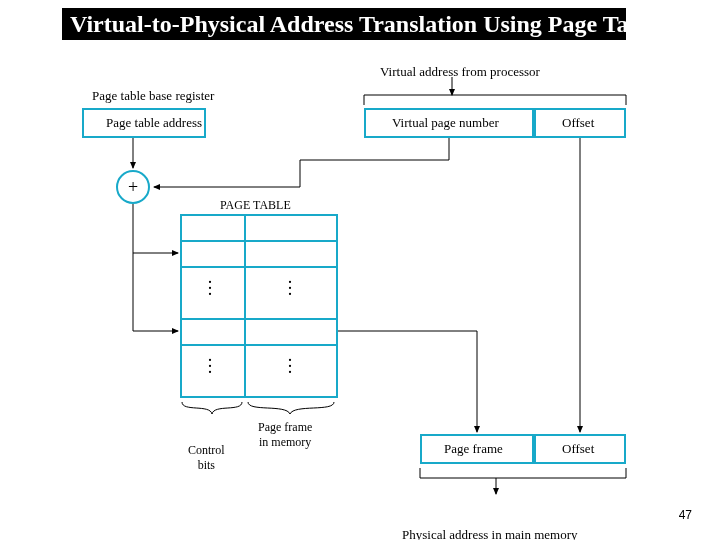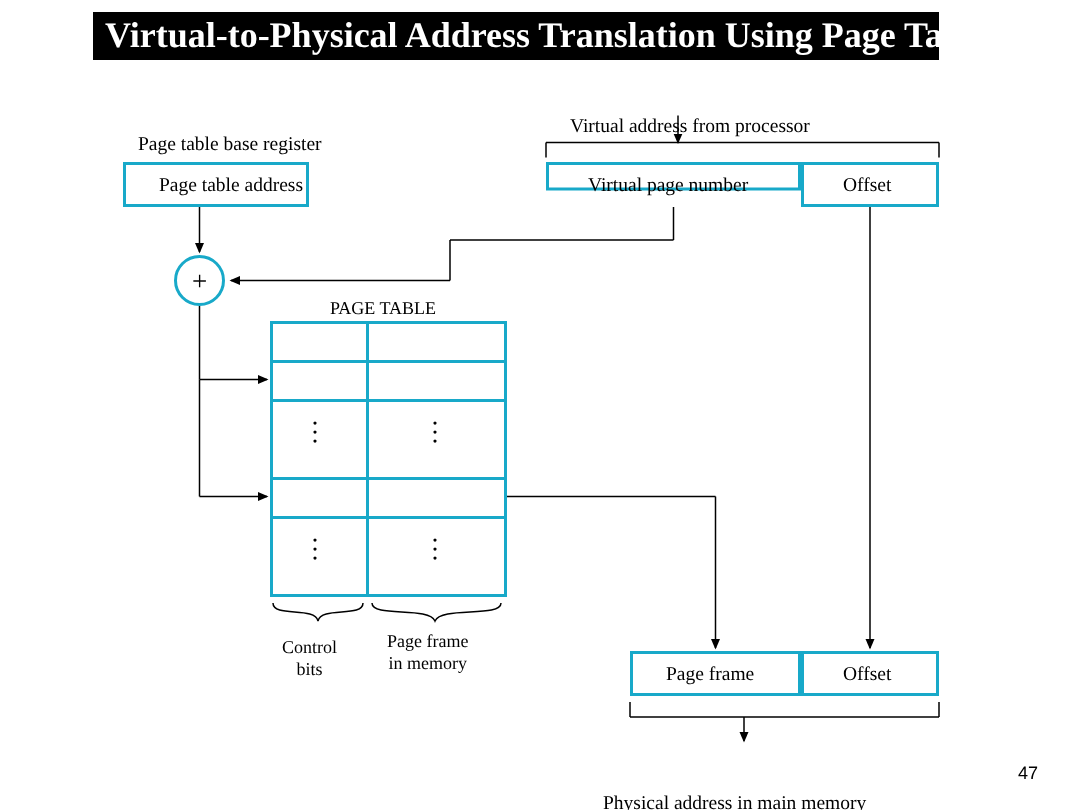--- a/index.html
+++ b/index.html
@@ -62,29 +62,29 @@
     white-space: pre;
   }
 </style>
 </head>
 <body>
 
 <div class="title-bar">
   <span>Virtual-to-Physical Address Translation Using Page Tables</span>
 </div>
 
-<div class="lbl" style="left:380px; top:76px;">Virtual address from processor</div>
+<div class="lbl" style="left:380px; top:64px;">Virtual address from processor</div>
 <div class="lbl" style="left:92px; top:88px;">Page table base register</div>
 <div class="lbl" style="left:220px; top:198px; font-size:12px;">PAGE TABLE</div>
 
 <div class="box" style="left:82px; top:108px; width:124px; height:30px;">
   <div class="lbl" style="left:22px; top:5px; position:absolute;">Page table address</div>
 </div>
 
-<div class="box" style="left:364px; top:108px; width:170px; height:19px;">
+<div class="box" style="left:364px; top:108px; width:170px; height:30px;">
   <div class="lbl" style="left:26px; top:5px; position:absolute;">Virtual page number</div>
 </div>
 
 <div class="box" style="left:534px; top:108px; width:92px; height:30px;">
   <div class="lbl" style="left:26px; top:5px; position:absolute;">Offset</div>
 </div>
 
 <div style="position:absolute; left:116px; top:170px; width:34px; height:34px; border:2px solid #18a9c9; border-radius:50%; box-sizing:border-box;">
   <div class="lbl" style="left:10px; top:5px; font-size:18px; position:absolute;">+</div>
 </div>
@@ -96,21 +96,21 @@
 <div style="position:absolute; left:180px; top:240px; width:158px; border-top:2px solid #18a9c9;"></div>
 <div style="position:absolute; left:180px; top:266px; width:158px; border-top:2px solid #18a9c9;"></div>
 <div style="position:absolute; left:180px; top:318px; width:158px; border-top:2px solid #18a9c9;"></div>
 <div style="position:absolute; left:180px; top:344px; width:158px; border-top:2px solid #18a9c9;"></div>
 
 <div class="lbl" style="left:207px; top:279px; font-size:18px; line-height:6px;">·<br>·<br>·</div>
 <div class="lbl" style="left:287px; top:279px; font-size:18px; line-height:6px;">·<br>·<br>·</div>
 <div class="lbl" style="left:207px; top:357px; font-size:18px; line-height:6px;">·<br>·<br>·</div>
 <div class="lbl" style="left:287px; top:357px; font-size:18px; line-height:6px;">·<br>·<br>·</div>
 
-<div class="brace-lbl" style="left:188px; top:424px;">Control
+<div class="brace-lbl" style="left:188px; top:443px;">Control
 bits</div>
 <div class="brace-lbl" style="left:258px; top:420px;">Page frame
 in memory</div>
 
 <div class="box" style="left:420px; top:434px; width:114px; height:30px;">
   <div class="lbl" style="left:22px; top:5px; position:absolute;">Page frame</div>
 </div>
 
 <div class="box" style="left:534px; top:434px; width:92px; height:30px;">
   <div class="lbl" style="left:26px; top:5px; position:absolute;">Offset</div>

